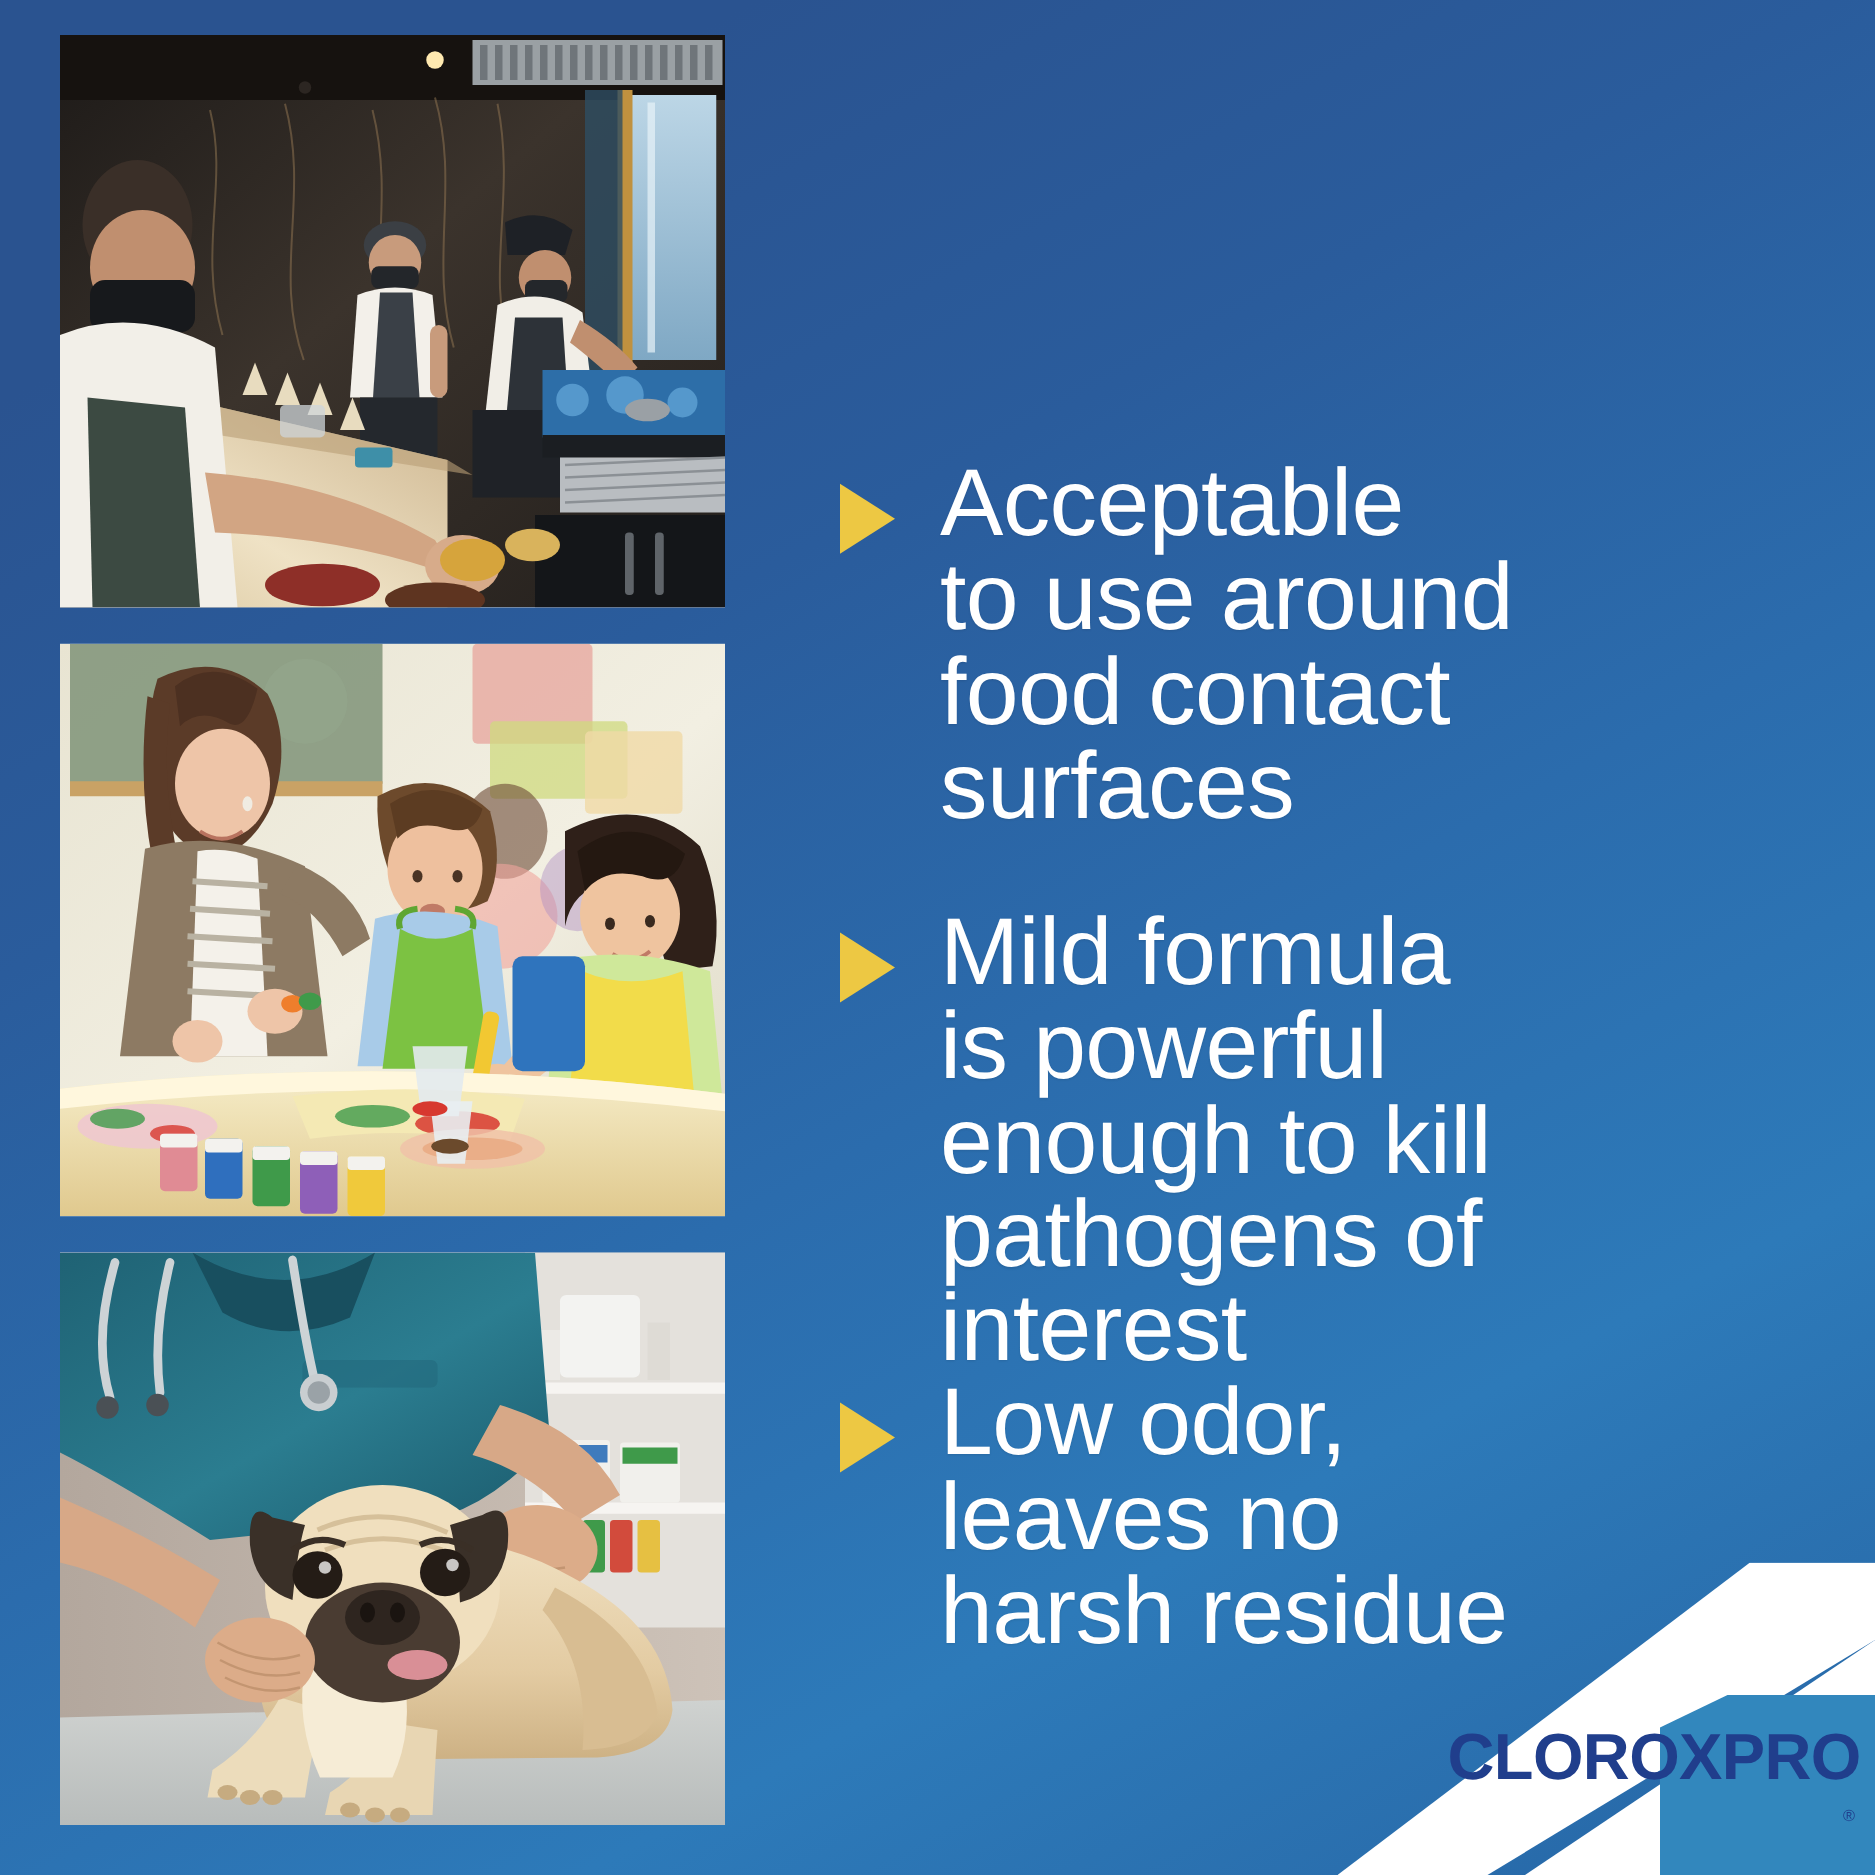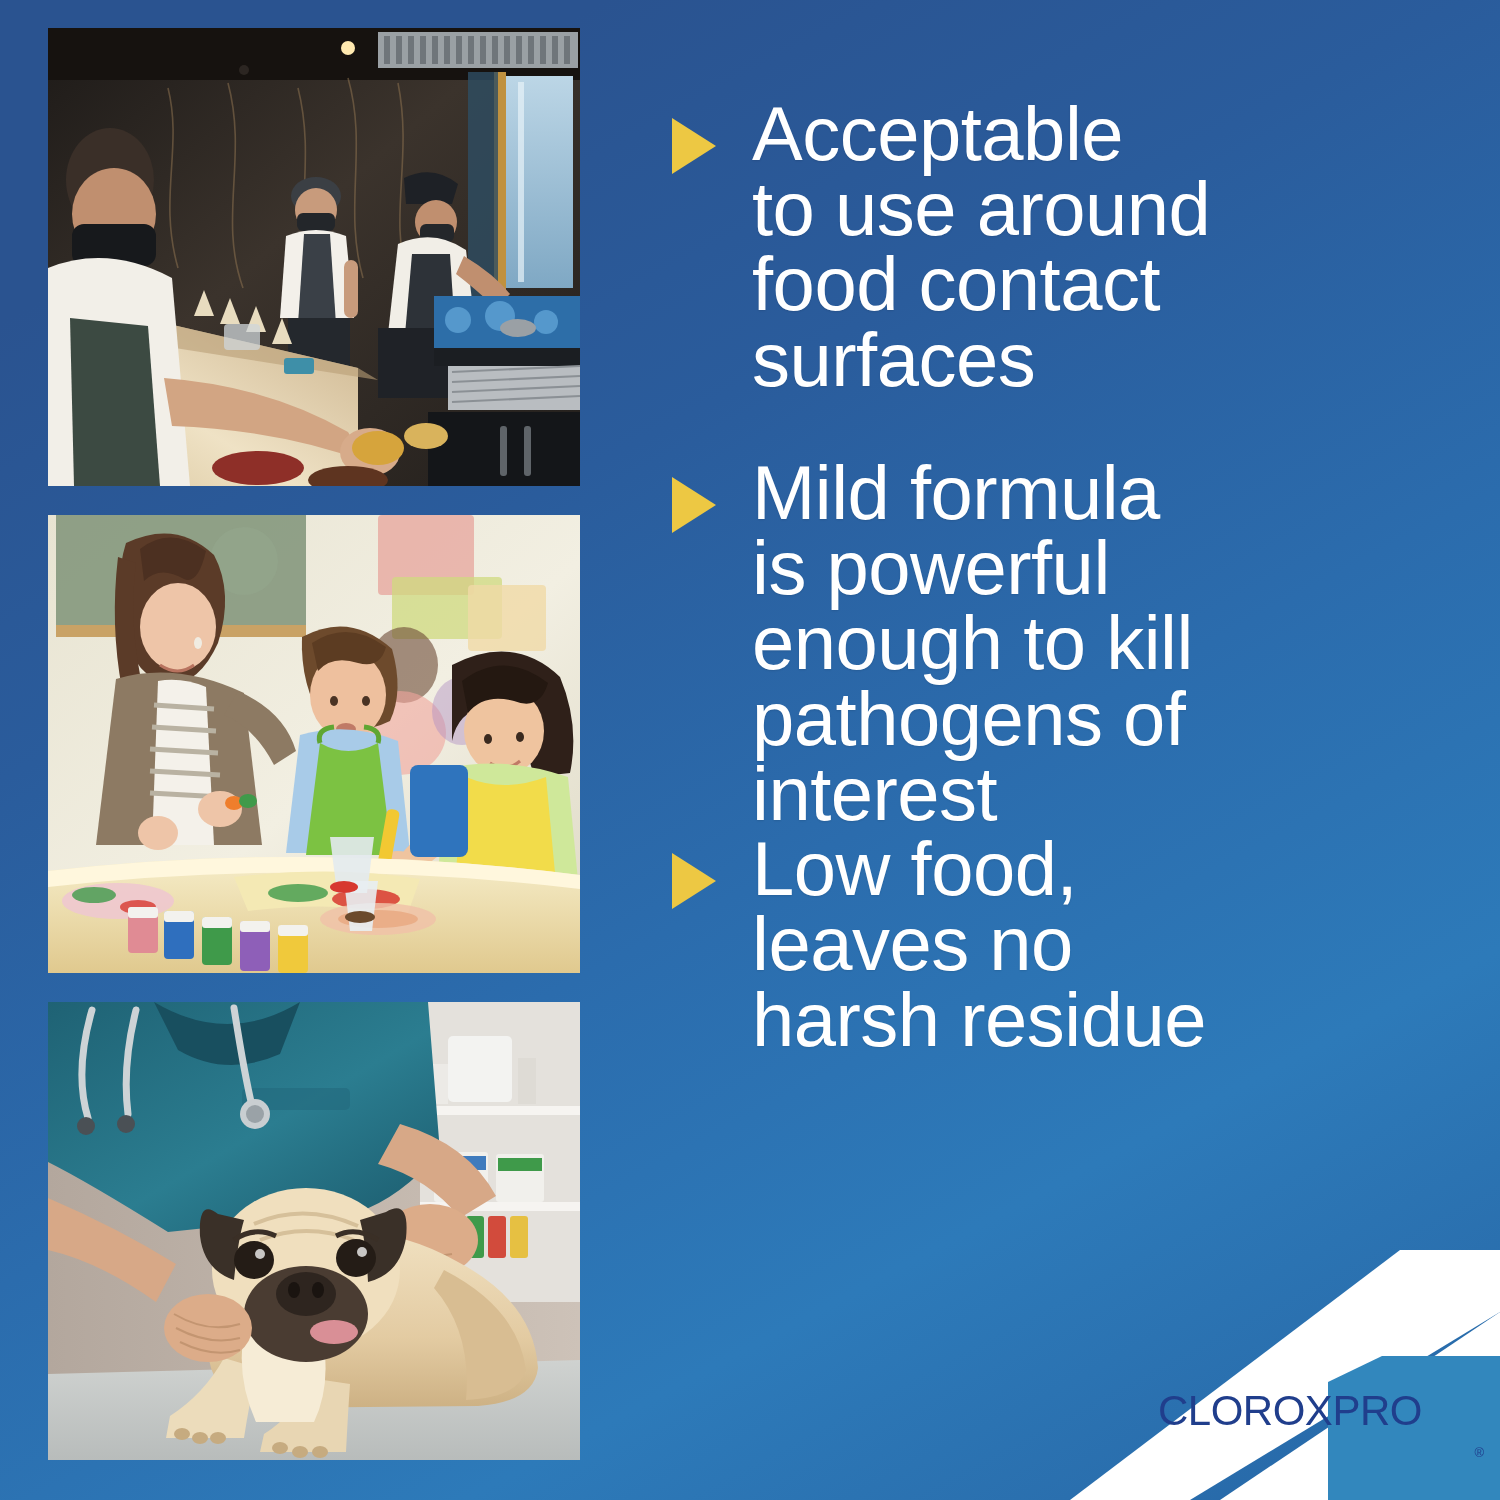--- a/index.html
+++ b/index.html
@@ -48,21 +48,21 @@
 
   
   .bullets {
     position: absolute;
     left: 668px;
     top: 96px;
     width: 800px;
     height: 1230px;
     display: flex;
     flex-direction: column;
-    justify-content: flex-start;
+    justify-content: flex-end;
   }
   .bullet {
     position: relative;
     display: block;
     padding-left: 84px;
   }
   .bullet.b1 { margin-bottom: 58px; }
   .bullet.b2 { }
 
   .marker {
@@ -98,22 +98,22 @@
   .logo-wordmark {
     position: absolute;
     left: 88px;
     bottom: 68px;
     display: flex;
     align-items: baseline;
     line-height: 1;
   }
   .logo-clorox, .logo-pro {
     font-family: "Liberation Sans", sans-serif;
-    font-weight: 400;
-    font-size: 42px;
+    font-weight: 700;
+    font-size: 52px;
     letter-spacing: -0.5px;
     color: #203e8c;
   }
   .logo-reg {
     position: absolute;
     right: 16px;
     bottom: 40px;
     font-size: 13px;
     color: #203e8c;
   }
@@ -502,21 +502,21 @@
       <span class="marker"></span>
       <div class="bullet-text">Mild formula
 is powerful
 enough to kill
 pathogens of
 interest</div>
     </div>
 
     <div class="bullet b3">
       <span class="marker"></span>
-      <div class="bullet-text">Low food,
+      <div class="bullet-text">Low odor,
 leaves no
 harsh residue</div>
     </div>
   </div>
 
   <div class="logo-corner">
     <svg width="430" height="250" viewBox="0 0 430 250" aria-hidden="true">
 
       <polygon points="0,250 330,0 430,0 430,62 120,250" fill="#ffffff"></polygon>
       <polygon points="150,250 430,62 430,250" fill="#ffffff"></polygon>

